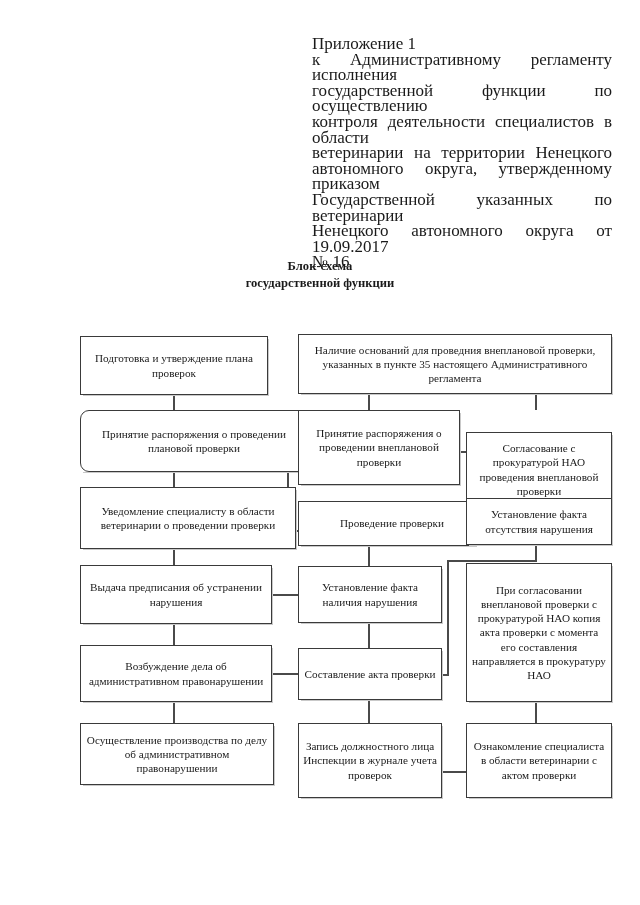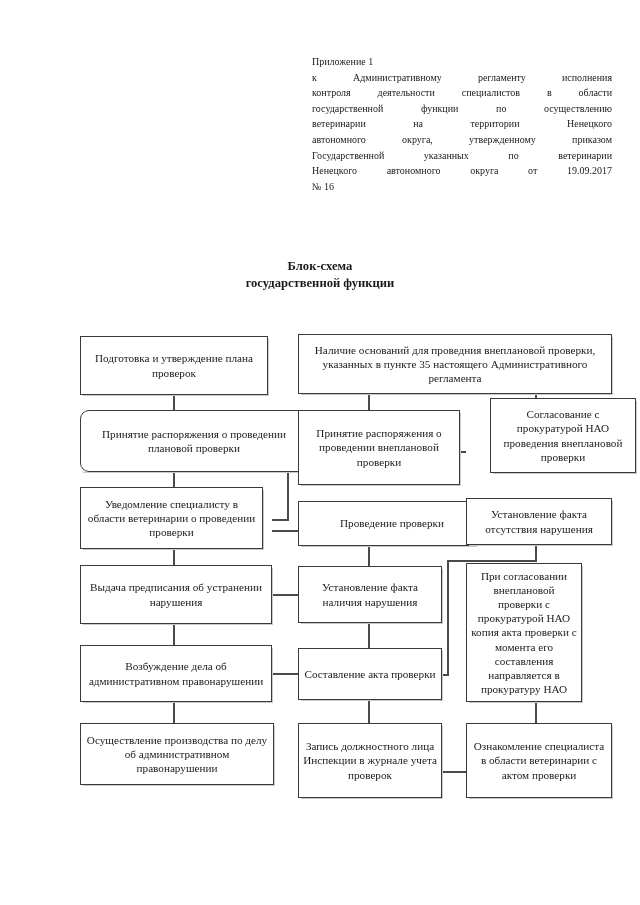--- a/index.html
+++ b/index.html
@@ -13,23 +13,23 @@
     position: relative;
     font-family: "Liberation Serif", "DejaVu Serif", serif;
     color: #1a1a1a;
     overflow: hidden;
   }
 
   
   #header-block {
     position: absolute;
     left: 312px;
-    top: 54px;
+    top: 36px;
     width: 300px;
-    font-size: 10px;
+    font-size: 17px;
     line-height: 15.6px;
     text-align: justify;
     text-justify: inter-word;
   }
   #header-block .hdr-line {
     display: block;
     white-space: nowrap;
   }
   #header-block .hdr-just {
     display: block;
@@ -99,22 +99,22 @@
     pointer-events: none;
     z-index: -1;
   }
 </style>
 </head>
 <body>
 
 <div id="header-block">
   <span class="hdr-line">Приложение 1</span>
   <span class="hdr-just">к Административному регламенту исполнения</span>
+  <span class="hdr-just">государственной функции по осуществлению</span>
   <span class="hdr-just">контроля деятельности специалистов в области</span>
-  <span class="hdr-just">государственной функции по осуществлению</span>
   <span class="hdr-just">ветеринарии на территории Ненецкого</span>
   <span class="hdr-just">автономного округа, утвержденному приказом</span>
   <span class="hdr-just">Государственной указанных по ветеринарии</span>
   <span class="hdr-just">Ненецкого автономного округа от 19.09.2017</span>
   <span class="hdr-line">№ 16</span>
 </div>
 
 <div id="doc-title">
   <span class="t-line">Блок-схема</span>
   <span class="t-line">государственной функции</span>
@@ -170,45 +170,45 @@
   </div>
 
   <div class="node" style="left:80px; top:410px; width:228px; height:62px;border-radius:9px;">
     <span class="node-text">Принятие распоряжения о проведении плановой проверки</span>
   </div>
 
   <div class="node" style="left:298px; top:410px; width:162px; height:75px;">
     <span class="node-text">Принятие распоряжения о проведении внеплановой проверки</span>
   </div>
 
-  <div class="node" style="left:466px; top:398px; width:146px; height:75px;margin-left:24px;">
+  <div class="node" style="left:466px; top:432px; width:146px; height:75px;">
     <span class="node-text">Согласование с прокуратурой НАО проведения внеплановой проверки</span>
   </div>
 
-  <div class="node" style="left:80px; top:487px; width:183px; height:62px;">
+  <div class="node" style="left:80px; top:487px; width:216px; height:62px;">
     <span class="node-text">Уведомление специалисту в области ветеринарии о проведении проверки</span>
   </div>
 
   <div class="node" style="left:298px; top:501px; width:178px; height:45px;padding-left:14px;">
     <span class="node-text">Проведение проверки</span>
   </div>
 
   <div class="node" style="left:466px; top:498px; width:146px; height:47px;">
     <span class="node-text">Установление факта отсутствия нарушения</span>
   </div>
 
   <div class="node" style="left:80px; top:565px; width:192px; height:59px;">
     <span class="node-text">Выдача предписания об устранении нарушения</span>
   </div>
 
   <div class="node" style="left:298px; top:566px; width:144px; height:57px;">
     <span class="node-text">Установление факта наличия нарушения</span>
   </div>
 
-  <div class="node" style="left:466px; top:563px; width:116px; height:139px;">
+  <div class="node" style="left:466px; top:563px; width:146px; height:139px;">
     <span class="node-text">При согласовании внеплановой проверки с прокуратурой НАО копия акта проверки с момента его составления направляется в прокуратуру НАО</span>
   </div>
 
   <div class="node" style="left:80px; top:645px; width:192px; height:57px;justify-content:center;">
     <span class="node-text">Возбуждение дела об административном правонарушении</span>
   </div>
 
   <div class="node" style="left:298px; top:648px; width:144px; height:52px;">
     <span class="node-text">Составление акта проверки</span>
   </div>

